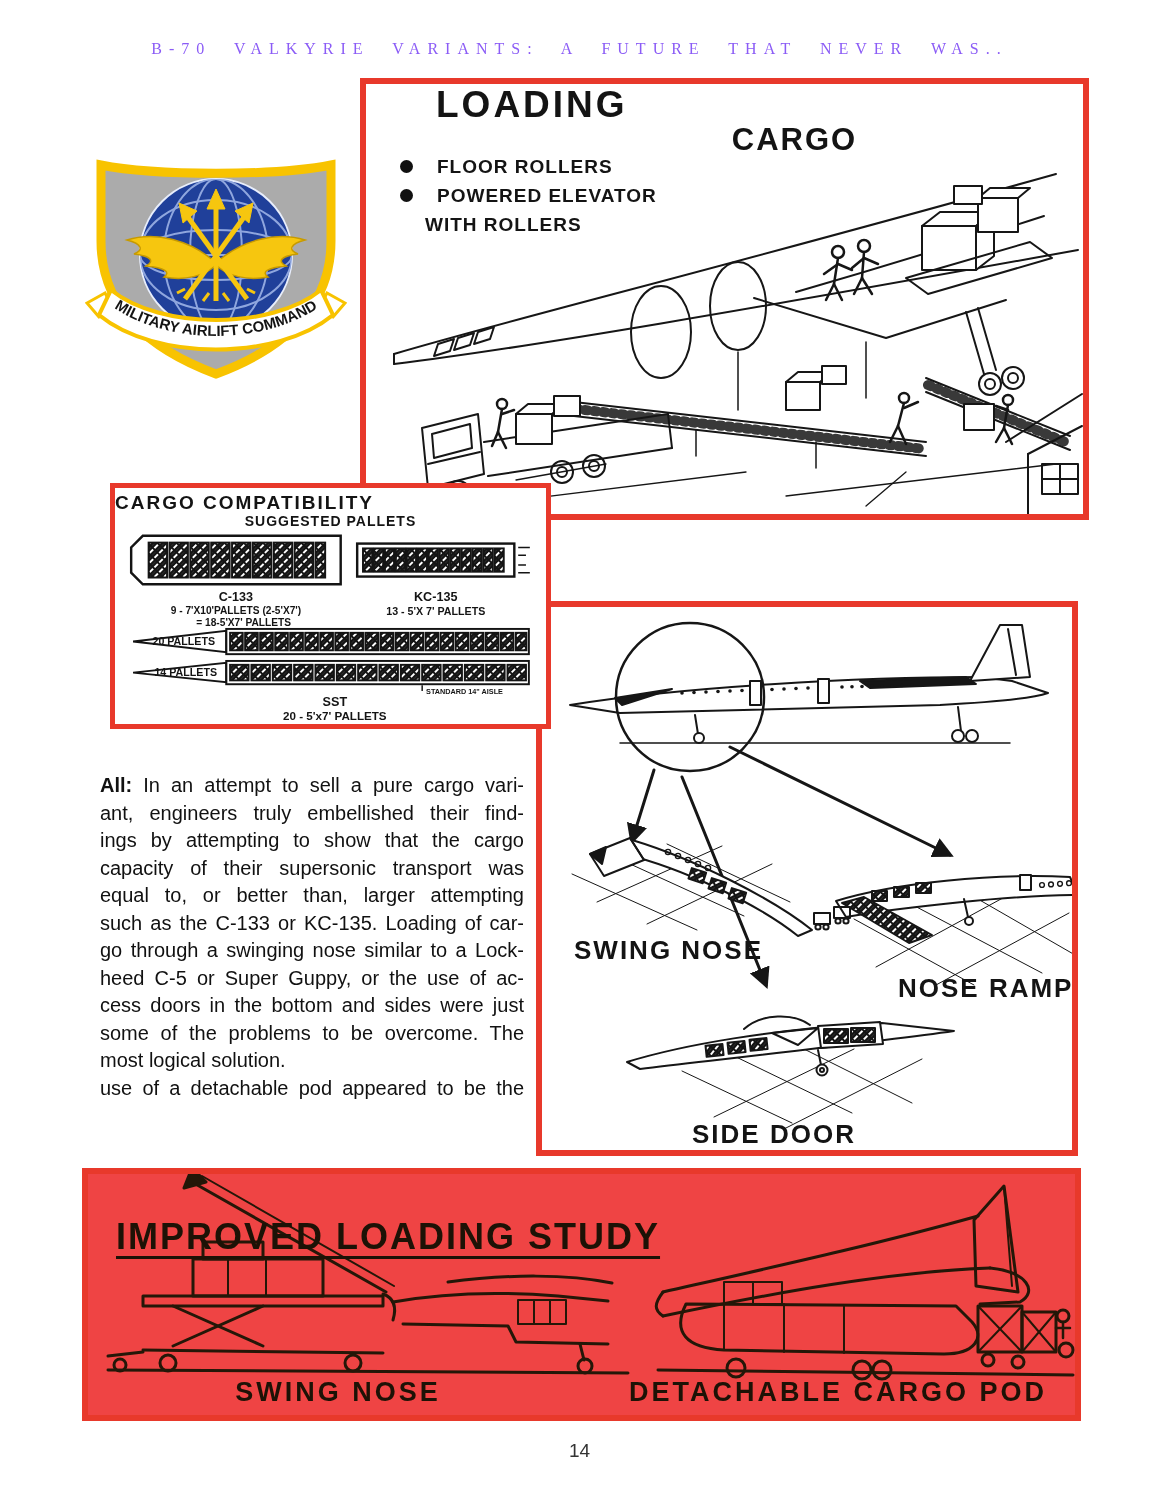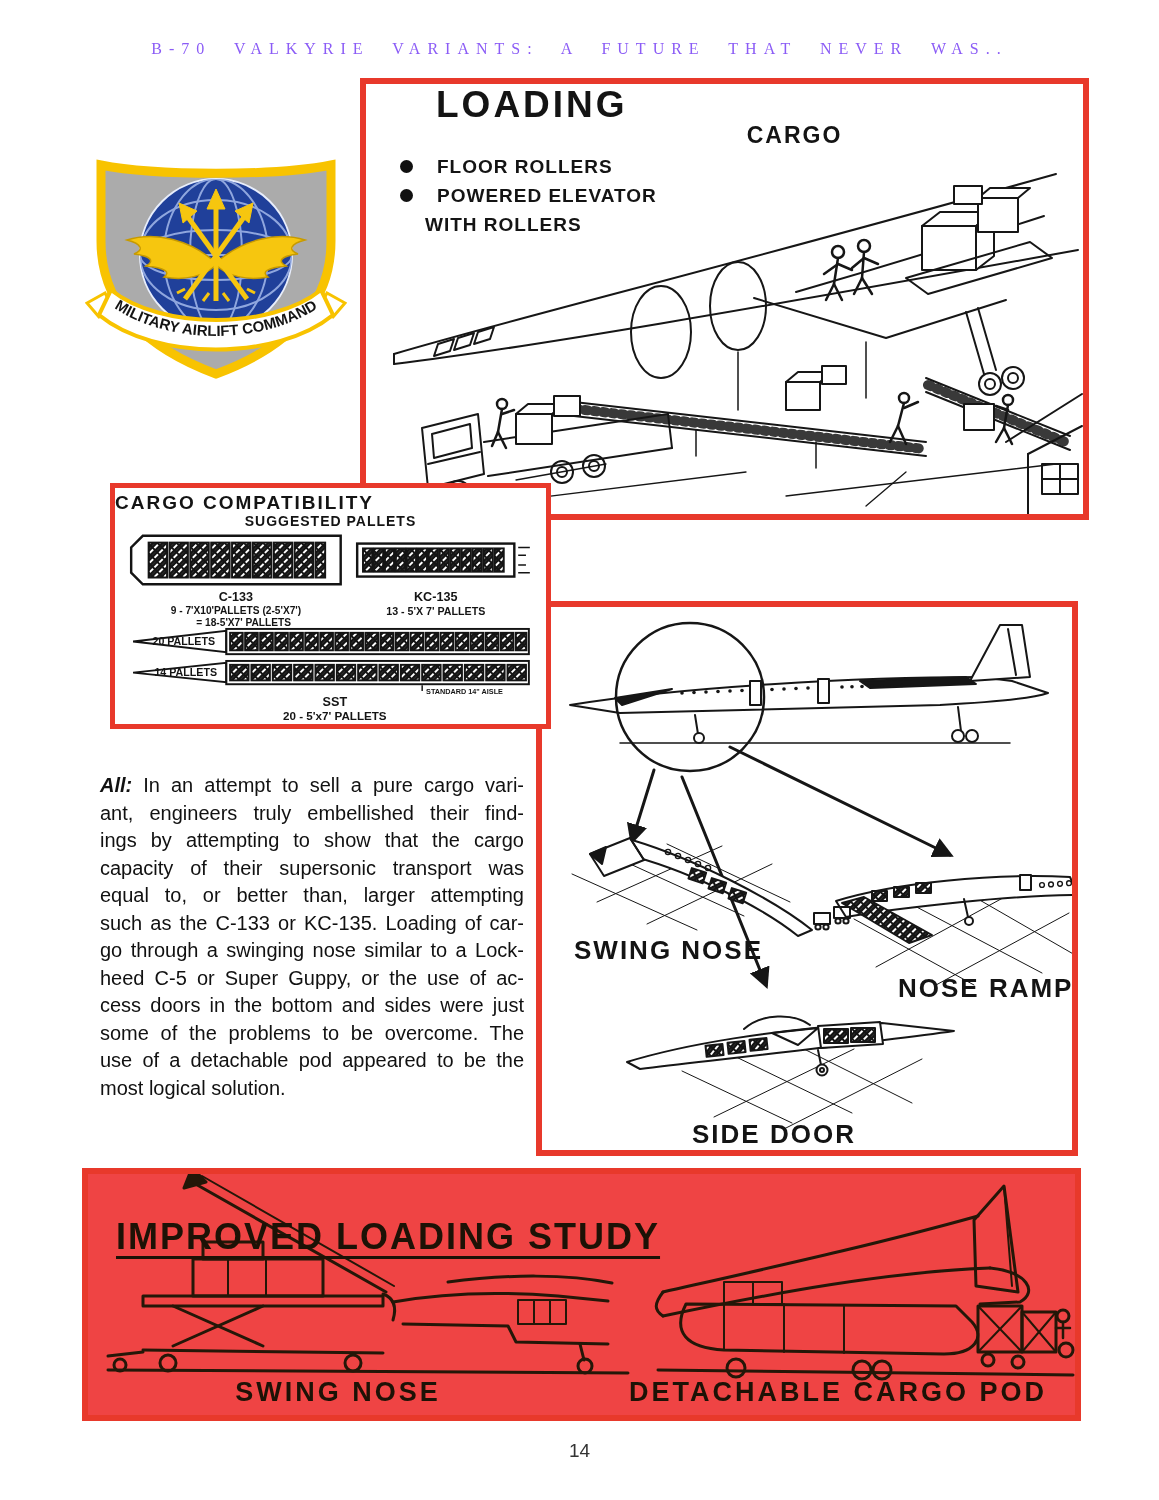--- a/index.html
+++ b/index.html
@@ -13,33 +13,33 @@
   
   .redbox{border:6px solid #e8392b;background:#fff;box-sizing:border-box;}
   #loading-box{left:360px;top:78px;width:729px;height:442px;z-index:1;}
   #compat-box{left:110px;top:483px;width:441px;height:246px;z-index:3;border-width:5px;}
   #concepts-box{left:536px;top:601px;width:542px;height:555px;z-index:2;}
   #study-box{left:82px;top:1168px;width:999px;height:253px;z-index:1;
              background:#ef4444;border-color:#e8392b;}
   
   .hand{font-family:"Liberation Sans",sans-serif;font-weight:bold;color:#141414;}
   #loading-title{top:0;left:70px;width:100%;text-align:left;font-size:37px;letter-spacing:3px;}
-  #loading-sub{top:38px;left:70px;width:100%;text-align:center;font-size:23px;letter-spacing:2px;}
+  #loading-sub{top:38px;left:70px;width:100%;text-align:center;font-size:31px;letter-spacing:2px;}
   .bullet-row{display:flex;align-items:center;gap:24px;font-size:19px;letter-spacing:1px;}
   .bullet-dot{width:13px;height:13px;border-radius:50%;background:#111;flex:0 0 auto;}
   #bullets{top:68px;left:34px;line-height:29px;}
   #bullet3{margin-left:25px;}
   
   #compat-title{top:4px;left:0;width:100%;text-align:left;font-size:19px;letter-spacing:2px;}
   #compat-sub{top:25px;left:0;width:100%;text-align:center;font-size:14px;letter-spacing:1px;}
   
   #paragraph{left:100px;top:772px;width:424px;font-size:20px;line-height:27.5px;color:#111;}
   .para-line{text-align:justify;text-align-last:justify;white-space:normal;}
   .para-line.last{text-align-last:left;}
-  .lead{font-weight:bold;font-style:italic;}
+  .lead{font-weight:bold;}
   
   #study-title{top:42px;left:28px;font-size:36px;letter-spacing:2px;color:#1d1206;
                text-decoration:underline;text-decoration-thickness:3px;text-underline-offset:7px;}
   .study-label{font-size:27px;letter-spacing:3px;color:#1d1206;}
   #study-label-left{top:203px;left:100px;width:300px;text-align:center;}
   #study-label-right{top:203px;left:520px;width:460px;text-align:center;}
   #page-num{top:1440px;left:0;width:100%;text-align:center;font-size:19px;color:#333;}
   svg{display:block;}
   svg text{font-family:"Liberation Sans",sans-serif;font-weight:bold;fill:#141414;}
 </style>
@@ -477,22 +477,22 @@
   <div class="para-line"><span class="lead">All:</span> <span>In an attempt to sell a pure cargo vari-</span></div>
   <div class="para-line">ant, engineers truly embellished their find-</div>
   <div class="para-line">ings by attempting to show that the cargo</div>
   <div class="para-line">capacity of their supersonic transport was</div>
   <div class="para-line">equal to, or better than, larger attempting</div>
   <div class="para-line">such as the C-133 or KC-135. Loading of car-</div>
   <div class="para-line">go through a swinging nose similar to a Lock-</div>
   <div class="para-line">heed C-5 or Super Guppy, or the use of ac-</div>
   <div class="para-line">cess doors in the bottom and sides were just</div>
   <div class="para-line">some of the problems to be overcome. The</div>
+  <div class="para-line last">most logical solution.</div>
   <div class="para-line">use of a detachable pod appeared to be the</div>
-  <div class="para-line last">most logical solution.</div>
 </div>
 
 <div id="study-box" class="abs redbox">
   <svg class="abs" style="left:0;top:0;" width="987" height="241" viewBox="0 0 987 241" fill="none" stroke="#241708" stroke-width="3" stroke-linecap="round" stroke-linejoin="round">
 
     <line x1="104" y1="8" x2="298" y2="118"></line>
     <line x1="114" y1="2" x2="306" y2="112" stroke-width="2"></line>
     <polygon points="96,14 104,-6 118,8" fill="#241708"></polygon>
 
     <rect x="55" y="122" width="240" height="10"></rect>

